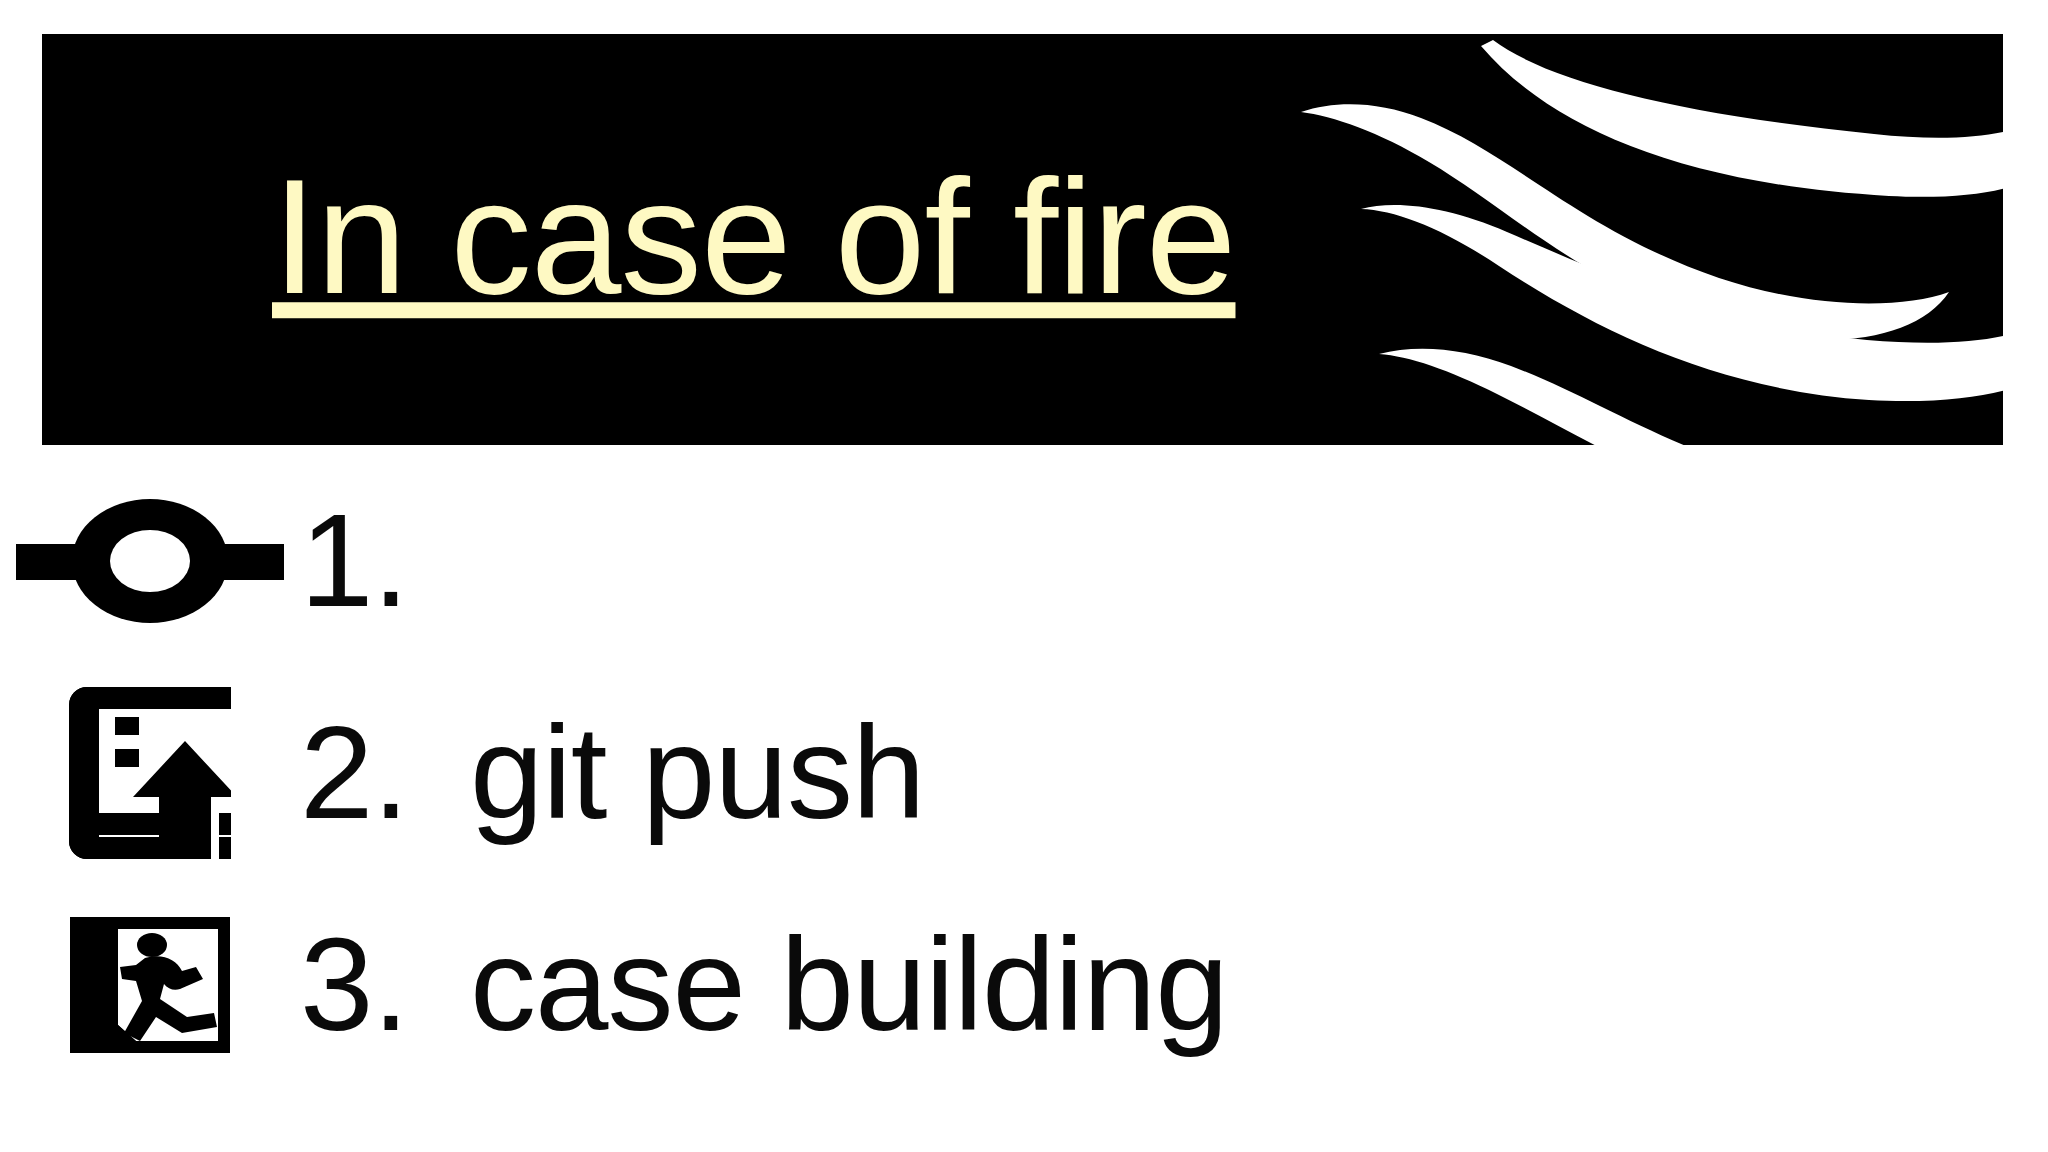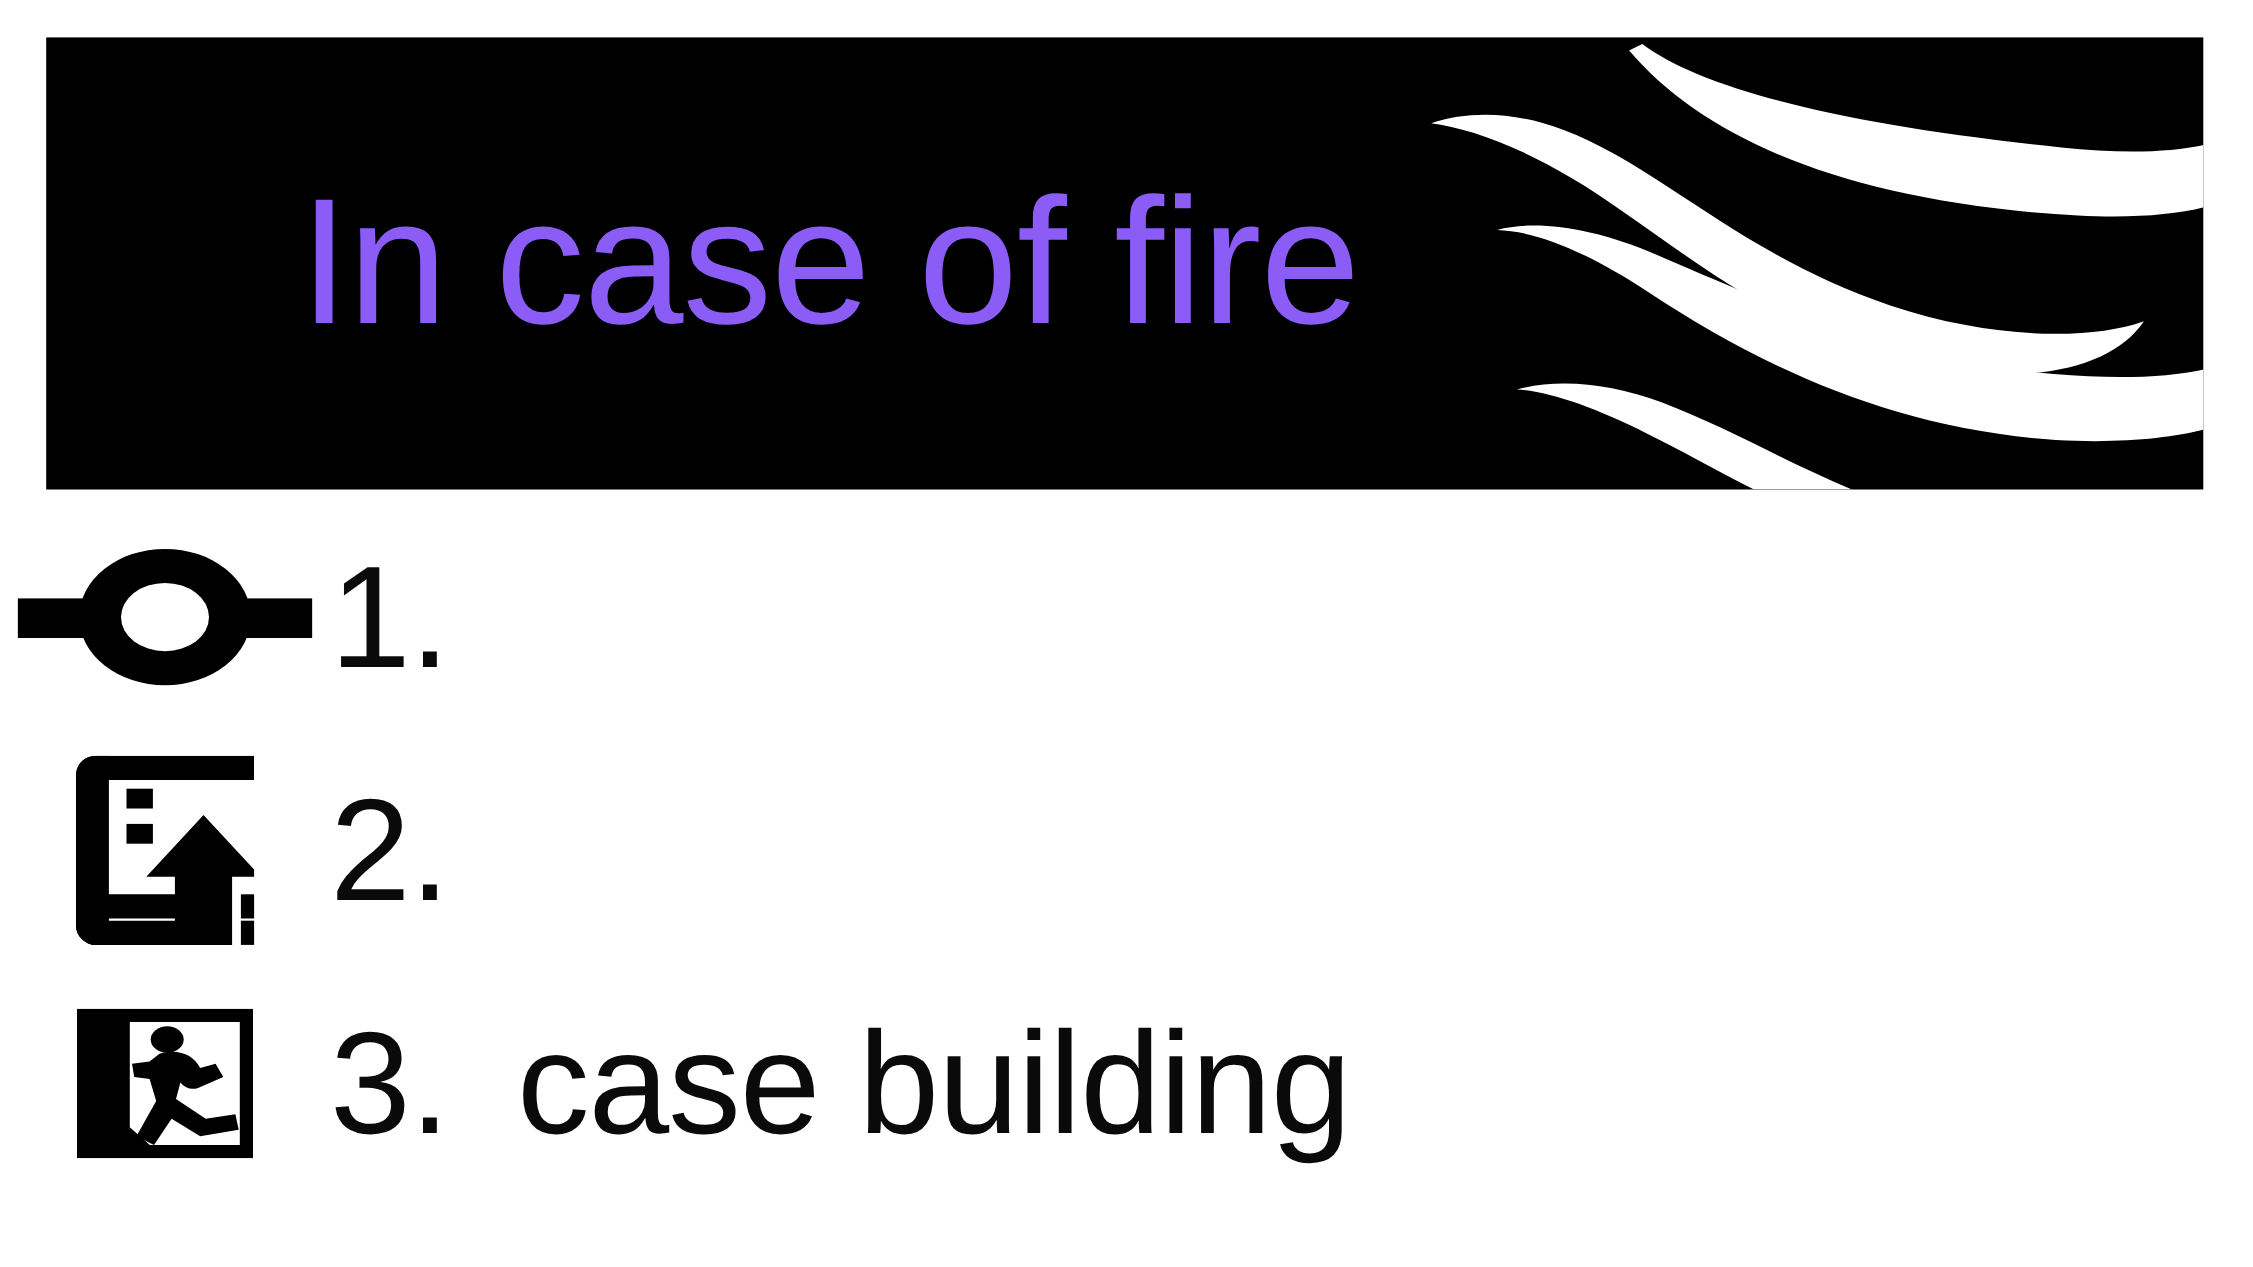--- a/index.html
+++ b/index.html
@@ -31,26 +31,27 @@
     width: 1961px;
     height: 411px;
     background: #000000;
     overflow: hidden;
   }
   .banner-title {
     position: absolute;
     left: 230px;
     top: 50%;
     transform: translateY(-52%);
-    color: #8b5cf6;
+    color: #fef9c3;
     font-size: 163px;
     line-height: 1;
     letter-spacing: -1px;
     font-weight: 400;
     white-space: nowrap;
+    text-decoration: underline;
   }
   .flame-wrap {
     position: absolute;
     right: -6px;
     top: 0px;
     width: 760px;
     height: 411px;
     pointer-events: none;
   }
   .flame-wrap svg { display: block; width: 100%; height: 100%; }
@@ -181,20 +182,21 @@
           <rect x="46" y="62" width="24" height="18" fill="#000000"></rect>
 
           <path d="M116 54 L168 110 L142 110 L142 178 L90 178 L90 110 L64 110 Z" fill="#000000"></path>
 
           <rect x="150" y="126" width="14" height="22" fill="#000000"></rect>
           <rect x="150" y="150" width="14" height="22" fill="#000000"></rect>
         </svg>
       </div>
       <div class="step-text">
         <span class="step-num">2.</span>
+        <span class="step-label">git push</span>
       </div>
     </div>
 
     <div class="step-row row-3">
       <div class="step-icon">
         <svg width="160" height="136" viewBox="0 0 160 136" xmlns="http://www.w3.org/2000/svg">
 
           <rect x="0" y="0" width="160" height="136" fill="#000000"></rect>
 
           <path d="M58 12 H148 V124 H66 L48 108 V12 Z" fill="#ffffff"></path>

